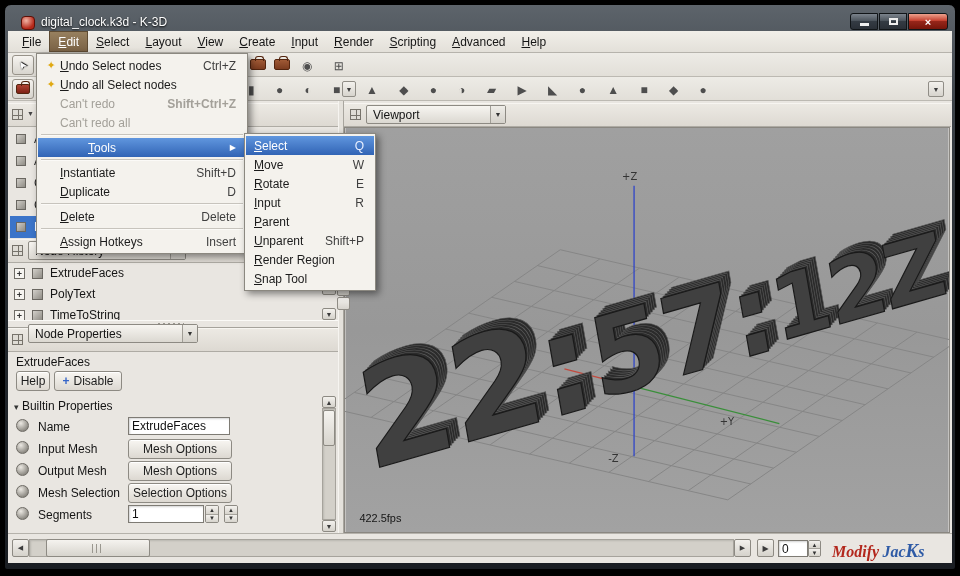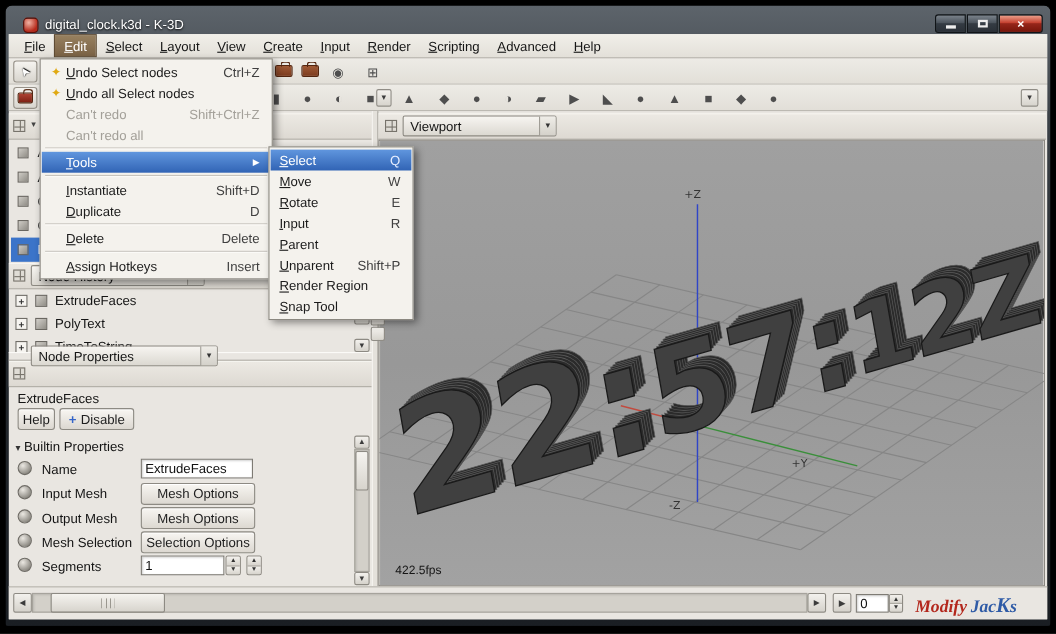--- a/index.html
+++ b/index.html
@@ -83,22 +83,22 @@
   .grip-lines{position:absolute;left:50%;top:4px;width:12px;height:9px;margin-left:-6px;
               background:repeating-linear-gradient(90deg,#9a978f 0 1px,transparent 1px 4px);}
 
   
   .menu{position:absolute;background:#f4f2ed;border:1px solid #8b8880;box-shadow:3px 3px 7px rgba(0,0,0,.45);z-index:60;padding:2px 1px;}
   .mi{display:flex;align-items:center;height:19px;padding:0 10px 0 4px;font-size:12px;color:#1b1b1b;}
   .mi .ic{width:18px;text-align:center;font-size:11px;color:#e0a912;}
   .mi .lb{flex:1;white-space:nowrap;}
   .mi .sc{margin-left:16px;color:#3f3f3f;white-space:nowrap;}
   .mi.dis{color:#a3a099;}
-  .mi.dis .sc{color:#a3a099;}
-  .mi.hl{background:linear-gradient(#6096de,#3164b5);color:#fff;}
+  .mi.dis .sc{color:#a3a099;font-weight:bold;}
+  .mi.hl{background:linear-gradient(#6096de,#3164b5);color:#fff;gap:28px;}
   .mi.hl .sc{color:#e8efff;}
   .mi .sub{font-size:8px;color:#333;margin-left:10px;}
   .mi.hl .sub{color:#fff;}
   .msep{height:2px;border-top:1px solid #c7c4bd;border-bottom:1px solid #fbfaf7;margin:2px 3px;}
 
   
   #canvas{position:absolute;left:344px;top:127px;width:606px;height:406px;border:1px solid #8a8781;}
   .axlbl{font-size:10px;fill:#343434;font-family:"DejaVu Sans",sans-serif;}
   .ext{fill:#2b2b2b;stroke:#5c5c5c;stroke-width:.6;}
   .face{fill:#404040;stroke:#191919;stroke-width:1.2;}
@@ -241,21 +241,21 @@
   <div class="sbtn" style="left:322px;top:308px;width:14px;height:12px;">
       <span>▼</span>
     </div>
 
   <div class="splitter" style="left:8px;top:320px;width:330px;height:8px;">
     <div class="split-grip" style="left:150px;top:2px;"></div>
   </div>
 
   <div class="phead" style="left:8px;top:328px;width:330px;height:24px;"></div>
   <div class="grip" style="left:12px;top:334px;"></div>
-  <div class="combo" style="left:28px;top:314px;width:170px;height:19px;">
+  <div class="combo" style="left:28px;top:324px;width:170px;height:19px;">
     <span class="ct">Node Properties</span>
     <span class="ca">▼</span>
   </div>
 
   <div class="plabel" style="left:16px;top:352px;">ExtrudeFaces</div>
   <div class="gbtn" style="left:16px;top:371px;width:34px;height:20px;">
       <span>Help</span>
     </div>
   <div class="gbtn" style="left:54px;top:371px;width:68px;height:20px;">
     <span style="color:#3565c9;font-weight:bold;">+</span>

